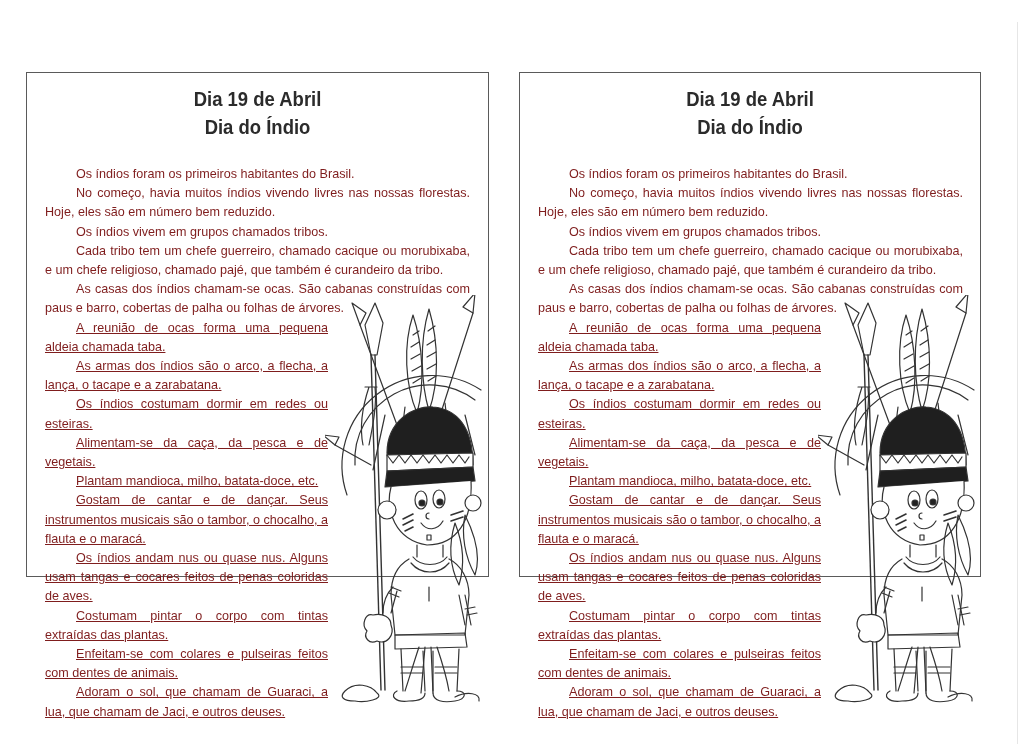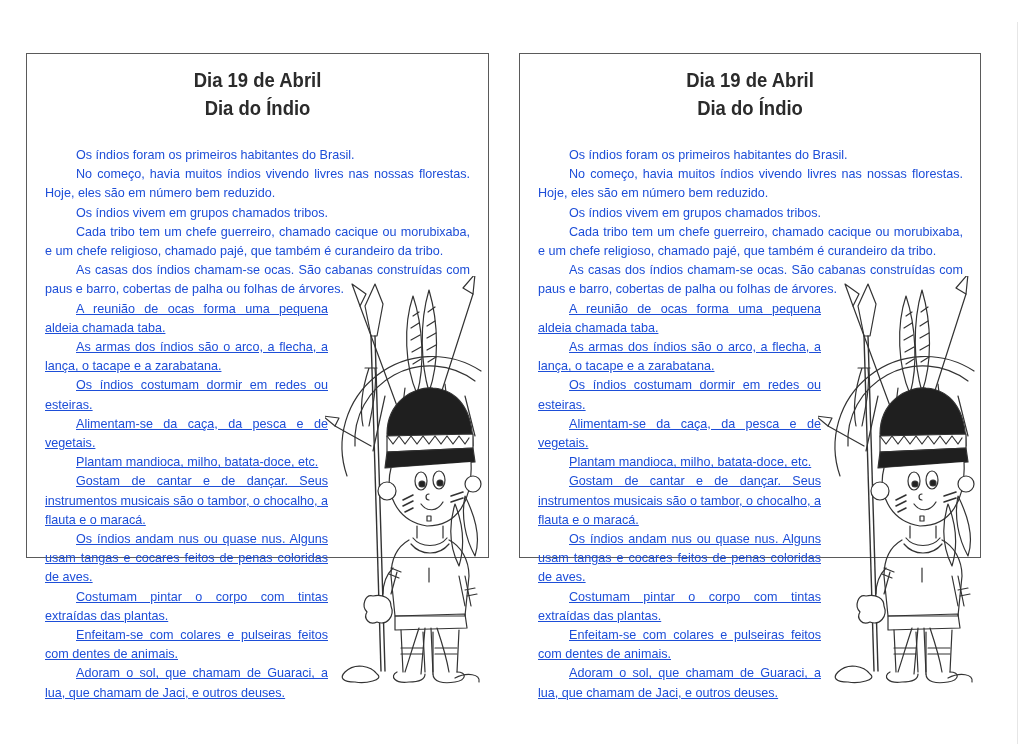--- a/index.html
+++ b/index.html
@@ -2,35 +2,35 @@
 <html><head>
 <meta charset="utf-8">
 <style>
   html, body { margin: 0; padding: 0; }
   body {
     width: 1024px; height: 744px; background: #ffffff; position: relative; overflow: hidden;
     font-family: "Liberation Sans", sans-serif; color: #2a2a2a;
   }
   .scan-edge { position: absolute; left: 1017px; top: 22px; width: 1px; height: 722px; background: #e6e6e6; }
   .panel {
-    position: absolute; top: 53px; height: 505px; box-sizing: border-box;
+    position: absolute; top: 72px; height: 505px; box-sizing: border-box;
     border: 1.5px solid #5a5a5a; background: #fff;
   }
   .panel.left { left: 26px; width: 463px; }
   .panel.right { left: 519px; width: 462px; }
   .title {
     position: absolute; left: 0; right: 0; text-align: center;
     font-family: "Liberation Sans", sans-serif; font-weight: bold; font-size: 21px; color: #2b2b2b;
     transform: scaleX(0.88); letter-spacing: 0;
   }
   .title.t1 { top: 14px; }
   .title.t2 { top: 42px; }
   .body-text {
     position: absolute; left: 18px; top: 92px; width: 425px;
-    font-size: 12.6px; line-height: 19.2px; color: #1d4ed8;
+    font-size: 12.6px; line-height: 19.2px; color: #7f1d1d;
   }
   .para { margin: 0; text-align: justify; text-indent: 31px; }
   .para.narrow { width: 283px; text-decoration: underline; }
   .illus { position: absolute; left: 298px; top: 222px; width: 158px; height: 410px; }
 </style>
 </head>
 <body>
 
 <div class="scan-edge"></div>
 

